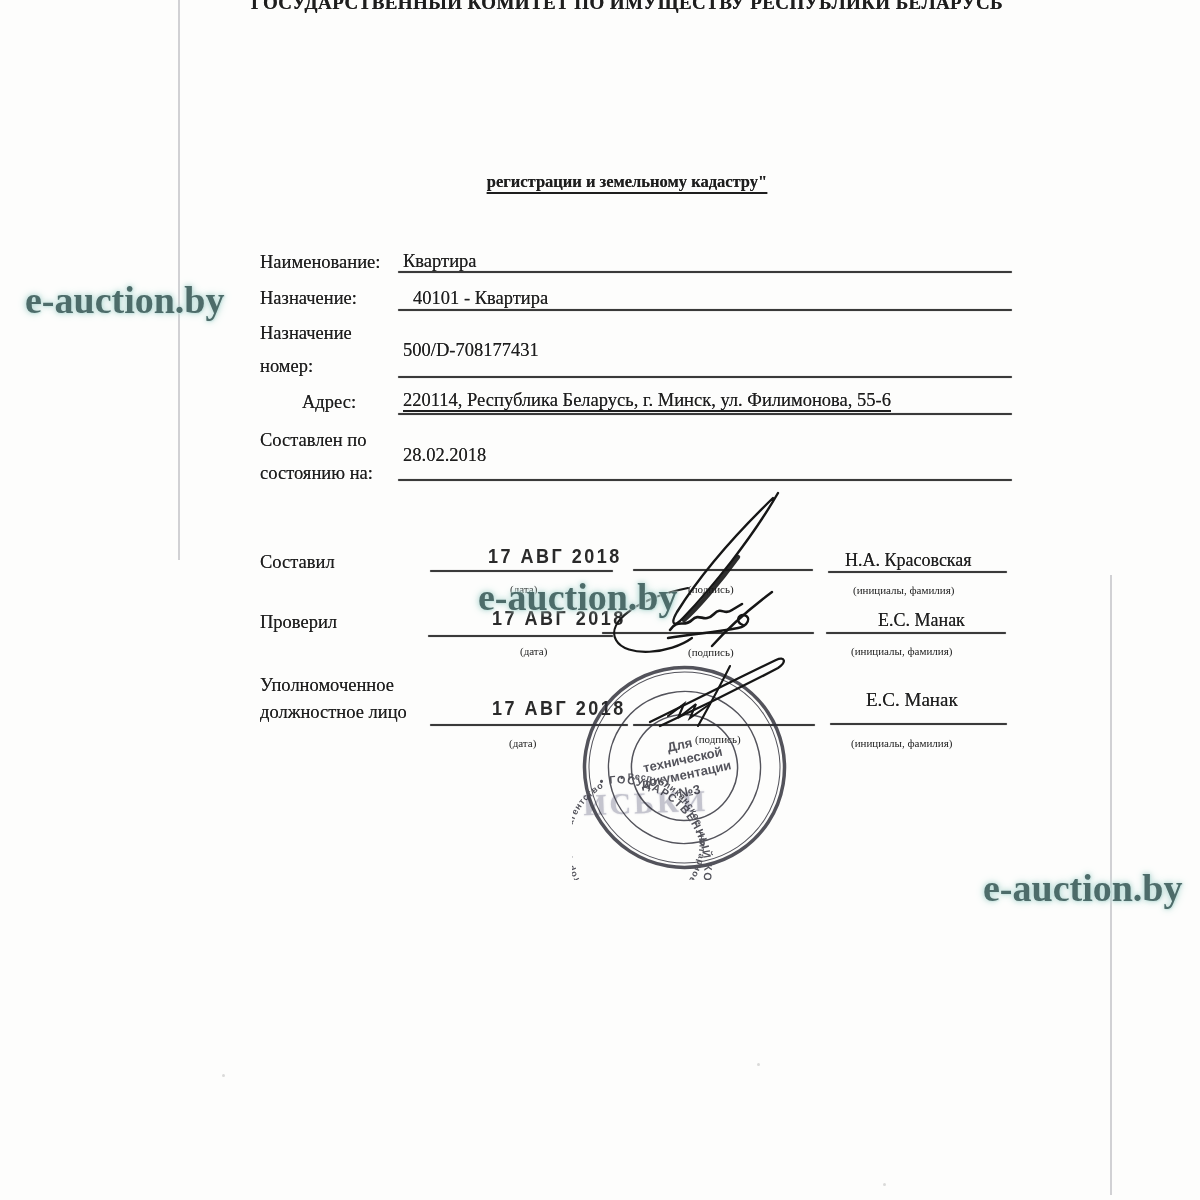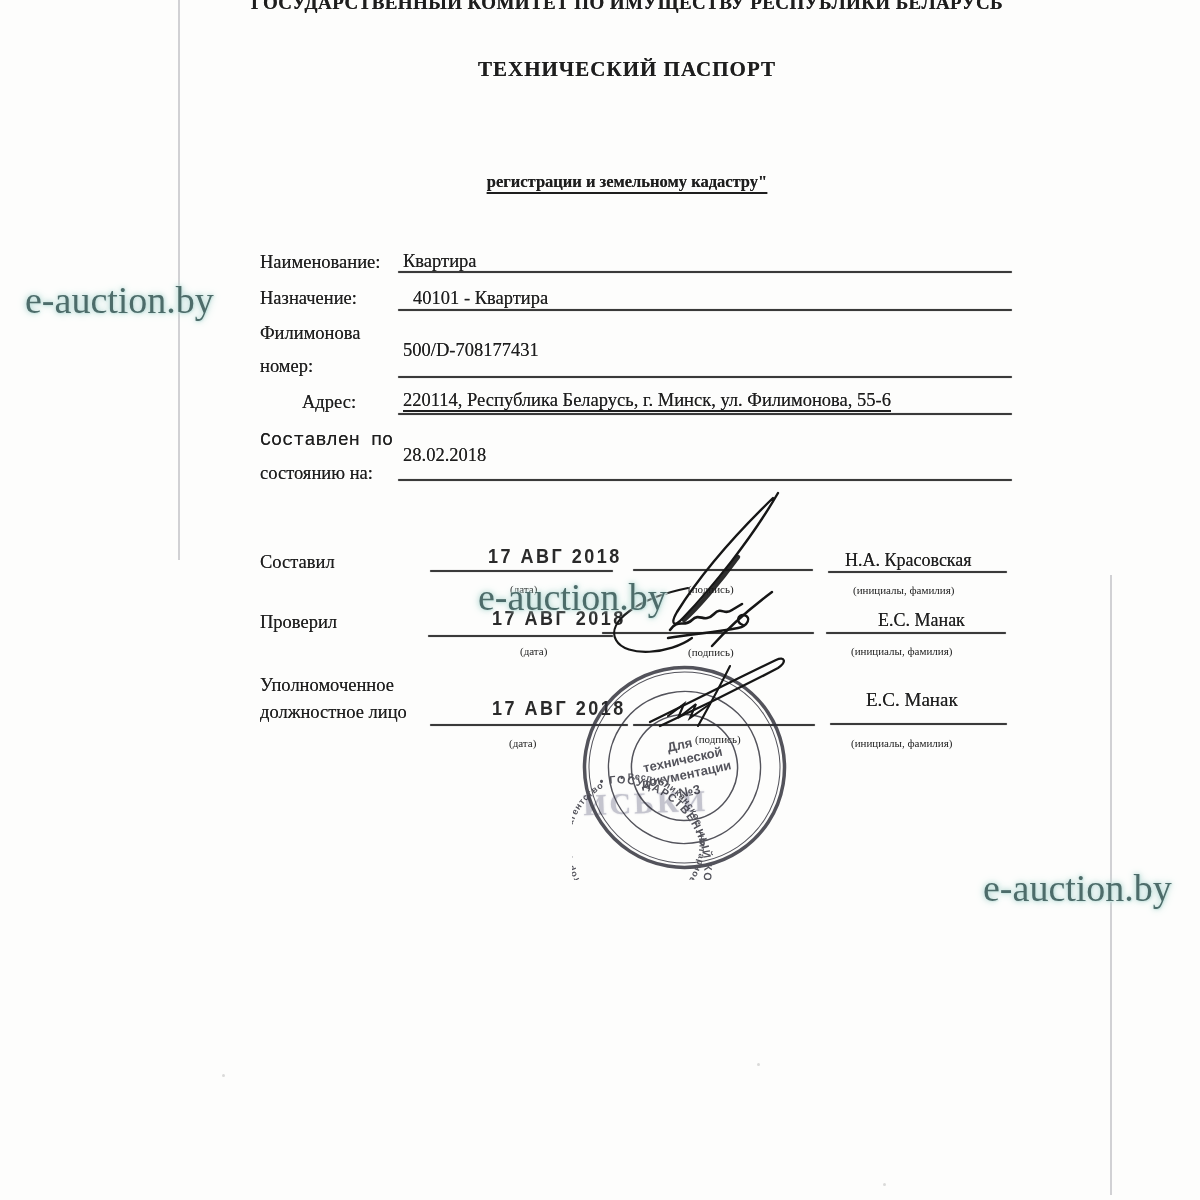--- a/index.html
+++ b/index.html
@@ -33,21 +33,21 @@
     font-family:"Liberation Sans","DejaVu Sans",sans-serif;font-weight:700;
     font-size:18px;letter-spacing:2.5px;color:#2a2a2a;display:inline-block;
     transform:scaleY(1.08);white-space:nowrap;
   }
   .cap{font-size:11px;font-weight:normal;color:#222;white-space:nowrap;}
   .sname{font-size:18px;white-space:nowrap;}
 
   
   .wm{
     font-family:"Liberation Serif","DejaVu Serif",serif;
-    font-size:38px;color:#4d6c6a;white-space:nowrap;z-index:10;font-weight:400;
+    font-size:38px;color:#4d6c6a;white-space:nowrap;z-index:10;font-weight:700;
     text-shadow:0 0 2px #d2e9e5,0 0 5px #b5d9d4,0 0 10px #bcdeda,1px 1px 1px #e2f1ee;
   }
 
   
   .scanline{position:absolute;width:1.5px;background:#c9c9cc;opacity:.85;}
   .bleed{
     left:583px;top:786px;font-size:30px;font-weight:bold;letter-spacing:3px;
     color:#6a6a85;opacity:.38;transform:rotate(-2deg);z-index:1;
     text-shadow:0 0 2px rgba(106,106,133,.6);
   }
@@ -62,41 +62,40 @@
 
 <div id="page">
 
   <div class="scanline" style="left:178px;top:0;height:560px;"></div>
   <div class="scanline" style="left:1110px;top:575px;height:620px;"></div>
   <div class="speck" style="left:757px;top:1063px;"></div>
   <div class="speck" style="left:883px;top:1183px;"></div>
   <div class="speck" style="left:222px;top:1074px;"></div>
 
   <div class="abs ctr scan ministry">ГОСУДАРСТВЕННЫЙ КОМИТЕТ ПО ИМУЩЕСТВУ РЕСПУБЛИКИ БЕЛАРУСЬ</div>
-  <div class="abs ctr scan title">ТЕХНИЧЕСКИЙ ПАСПОРТ</div>
   <div class="abs ctr scan agency" style="top:172px;">регистрации и земельному кадастру"</div>
 
   <div class="abs scan lbl" style="top:252px;">Наименование:</div>
   <div class="abs scan val" style="top:251px;">Квартира</div>
   <div class="uline fline linez" style="top:271px;"></div>
 
   <div class="abs scan lbl" style="top:288px;">Назначение:</div>
   <div class="abs scan val" style="top:288px;margin-left:10px;">40101 - Квартира</div>
   <div class="uline fline linez" style="top:309px;"></div>
 
-  <div class="abs scan lbl" style="top:323px;">Филимонова</div>
+  <div class="abs scan lbl" style="top:323px;">Назначение</div>
   <div class="abs scan lbl" style="top:356px;">номер:</div>
   <div class="abs scan val" style="top:340px;">500/D-708177431</div>
   <div class="uline fline linez" style="top:376px;"></div>
 
   <div class="abs scan lbl" style="top:392px;margin-left:42px;">Адрес:</div>
   <div class="abs scan val" style="top:390px;text-decoration:underline;text-decoration-thickness:1.5px;text-underline-offset:4px;">220114, Республика Беларусь, г. Минск, ул. Филимонова, 55-6</div>
   <div class="uline fline linez" style="top:413px;"></div>
 
-  <div class="abs scan lbl" style="top:430px;font-family:Liberation Mono, monospace;">Составлен по</div>
+  <div class="abs scan lbl" style="top:430px;">Составлен по</div>
   <div class="abs scan lbl" style="top:463px;">состоянию на:</div>
   <div class="abs scan val" style="top:445px;">28.02.2018</div>
   <div class="uline fline linez" style="top:479px;"></div>
 
   <div class="abs scan role" style="top:552px;">Составил</div>
   <div class="abs" style="left:488px;top:547px;"><span class="datestamp">17 АВГ 2018</span></div>
   <div class="abs scan sname" style="left:845px;top:550px;">Н.А. Красовская</div>
   <div class="uline linez" style="left:430px;top:570px;width:183px;"></div>
   <div class="uline linez" style="left:633px;top:569px;width:180px;"></div>
   <div class="uline linez" style="left:828px;top:571px;width:179px;"></div>

